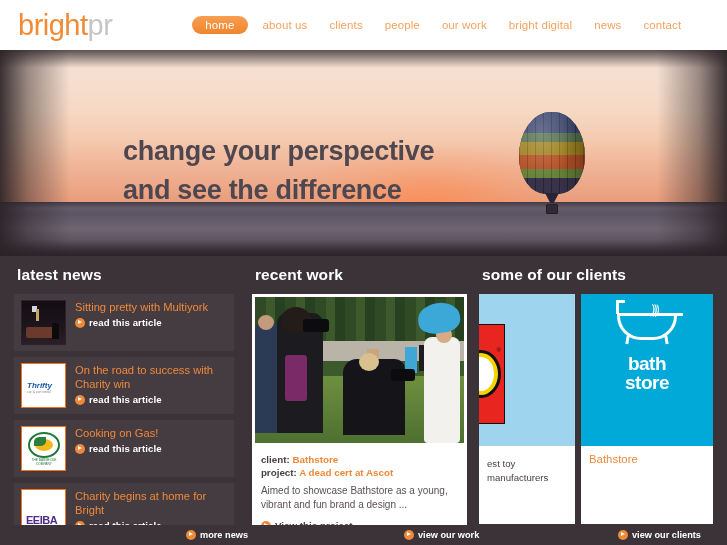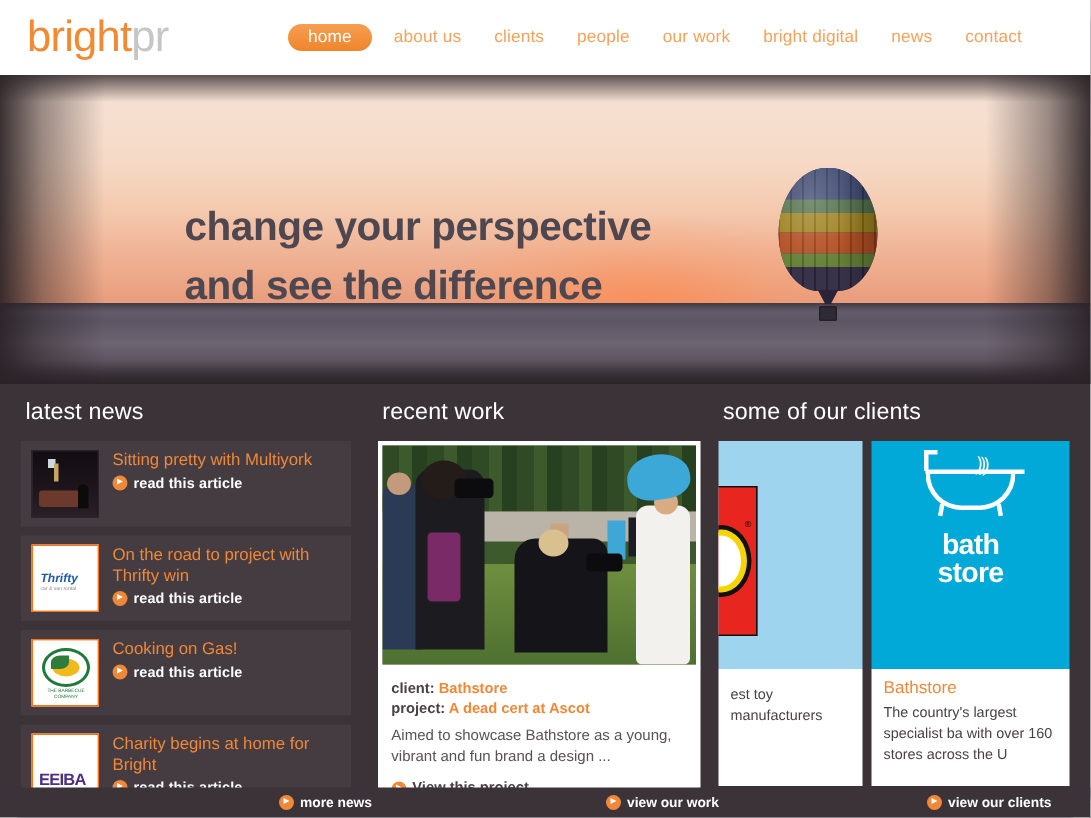--- a/index.html
+++ b/index.html
@@ -148,21 +148,21 @@
     gap: 0;
   }
   .col { position: relative; }
   .col-news { width: 230px; margin-right: 18px; }
   .col-work { width: 225px; margin-right: 12px; }
   .col-clients { width: 236px; }
 
   .col-title {
     color: #ffffff;
     font-size: 15.5px;
-    font-weight: 400;
+    font-weight: 700;
     margin: 10px 0 10px 3px;
     letter-spacing: 0.1px;
   }
 
   
   .news-item {
     background: #453c41;
     margin-bottom: 6px;
     padding: 6px 7px;
     display: flex;
@@ -182,21 +182,21 @@
     color: #f0883a;
     font-size: 11.2px;
     line-height: 14px;
     margin-bottom: 3px;
   }
   .read-link {
     color: #ffffff;
     font-size: 9.6px;
     font-weight: bold;
     display: flex;
-    align-items: flex-start;
+    align-items: center;
     gap: 4px;
     letter-spacing: 0.1px;
   }
   .arrow-ic {
     width: 10px; height: 10px; flex: 0 0 10px;
     border-radius: 50%;
     background: #f0883a;
     position: relative;
   }
   .arrow-ic:after {
@@ -429,21 +429,21 @@
       </div>
 
       <div class="news-item">
         <div class="thumb">
           <div class="th-thrifty">
             <div class="w">Thrifty</div>
             <div class="s">car &amp; van rental</div>
           </div>
         </div>
         <div class="news-body">
-          <div class="news-title">On the road to project with Thrifty win</div>
+          <div class="news-title">On the road to success with Charity win</div>
           <div class="read-link">
             <span class="arrow-ic"></span>
             <span>read this article</span>
           </div>
         </div>
       </div>
 
       <div class="news-item">
         <div class="thumb">
           <div class="th-bbq">
@@ -548,21 +548,20 @@
                 <div class="bs-steam">)))</div>
                 <div class="bs-leg-l"></div>
                 <div class="bs-leg-r"></div>
               </div>
               <div class="bs-word">bath</div>
               <div class="bs-word" style="margin-top:0">store</div>
             </div>
           </div>
           <div class="client-text">
             <div class="client-name">Bathstore</div>
-            <div class="client-desc">The country's largest specialist ba with over 160 stores across the U</div>
           </div>
         </div>
 
       </div>
     </div>
 
   </div>
 
   <div class="footer">
     <div class="foot-link fl-news">

